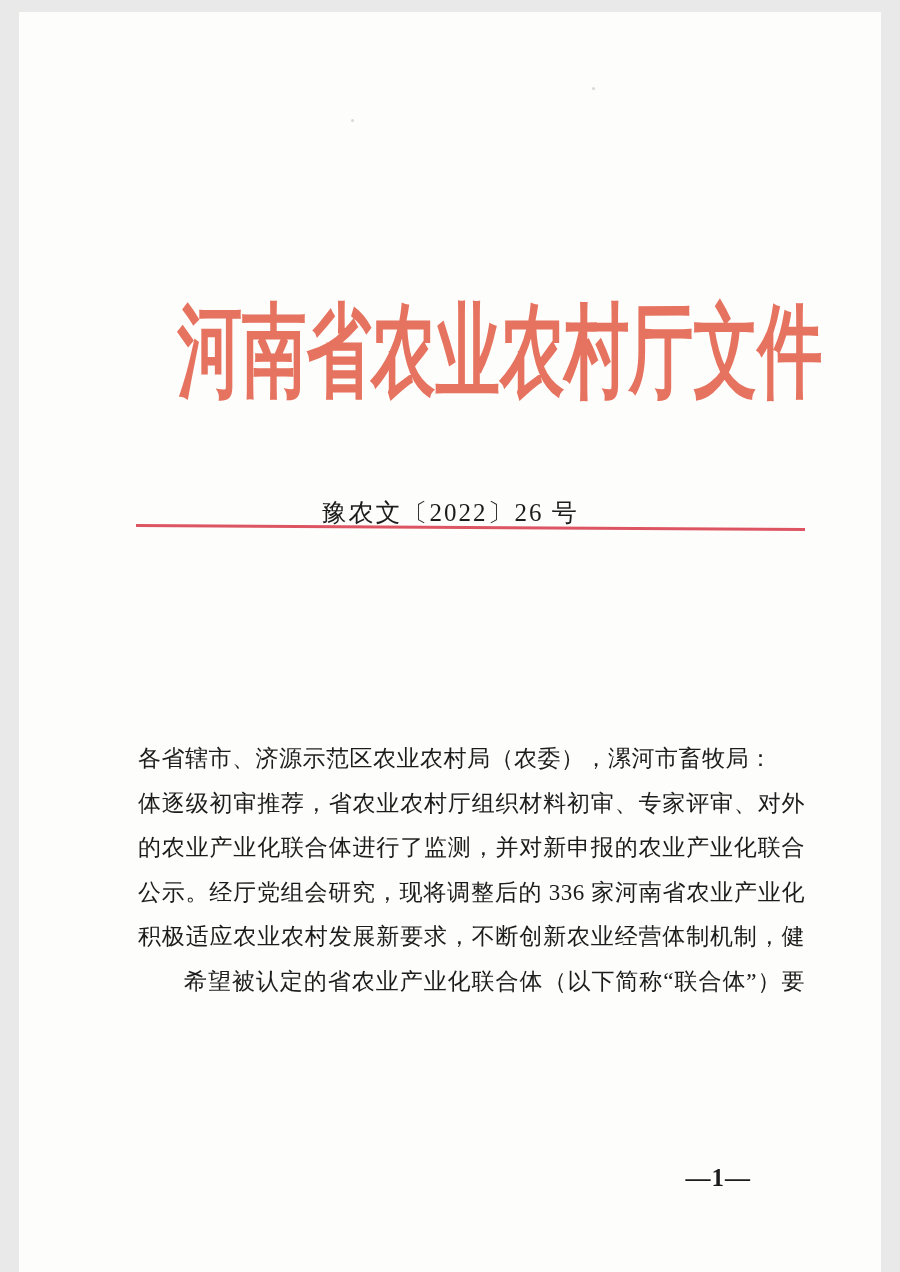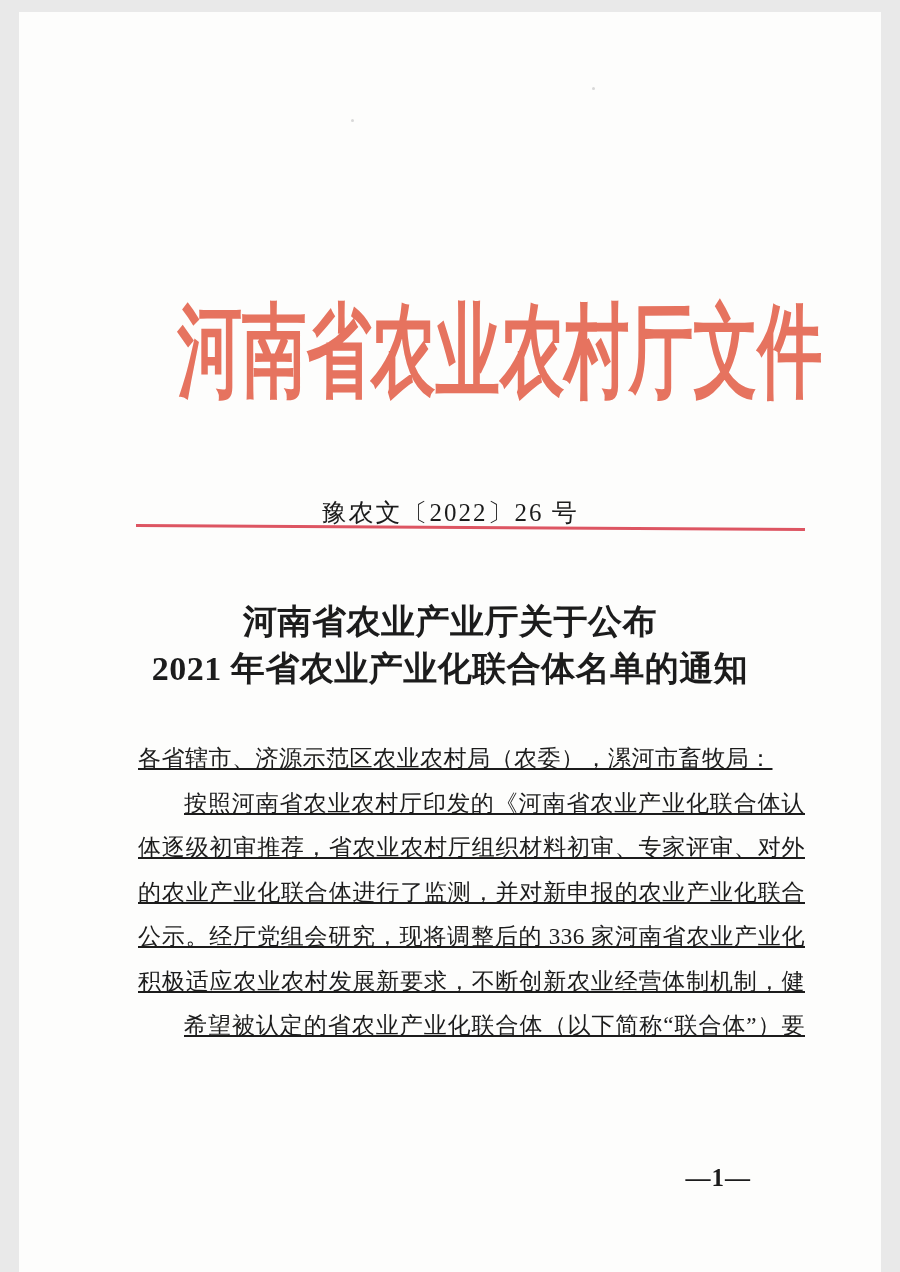--- a/index.html
+++ b/index.html
@@ -45,21 +45,21 @@
     font-weight:bold;
     letter-spacing:0.5px;
   }
   
   .body-block{
     position:absolute;top:725px;left:119px;
     width:667px;
     font-size:23px;line-height:44.5px;
     letter-spacing:0.5px;
   }
-  .ln{text-align:justify;text-decoration:underline;}
+  .ln{text-align:justify;}
   .j{text-align-last:justify;}
   .ind{text-indent:2em;}
   
   .pageno{
     position:absolute;top:1150px;right:130px;
     font-size:25px;line-height:32px;
     font-weight:bold;
     letter-spacing:1px;
   }
   
@@ -69,28 +69,23 @@
 <body>
 
 <div class="page">
 
   <div class="red-header" style="color: rgb(230, 115, 95);">河南省农业农村厅文件</div>
 
   <div class="doc-no">豫农文〔2022〕26 号</div>
 
   <div class="red-rule" style="background: rgb(221, 85, 98);"></div>
 
-  <div class="title">
-    <div>河南省农业产业厅关于公布</div>
-    <div>2021 年省农业产业化联合体名单的通知</div>
-  </div>
 
   <div class="body-block">
     <div class="ln">各省辖市、济源示范区农业农村局（农委），漯河市畜牧局：</div>
-    <div class="ln ind j">按照河南省农业农村厅印发的《河南省农业产业化联合体认</div>
     <div class="ln j">体逐级初审推荐，省农业农村厅组织材料初审、专家评审、对外</div>
     <div class="ln j">的农业产业化联合体进行了监测，并对新申报的农业产业化联合</div>
     <div class="ln j">公示。经厅党组会研究，现将调整后的 336 家河南省农业产业化</div>
     <div class="ln j">积极适应农业农村发展新要求，不断创新农业经营体制机制，健</div>
     <div class="ln ind j">希望被认定的省农业产业化联合体（以下简称“联合体”）要</div>
   </div>
 
   <div class="pageno">—1—</div>
 
   <div class="speck" style="top:75px;left:573px;"></div>

